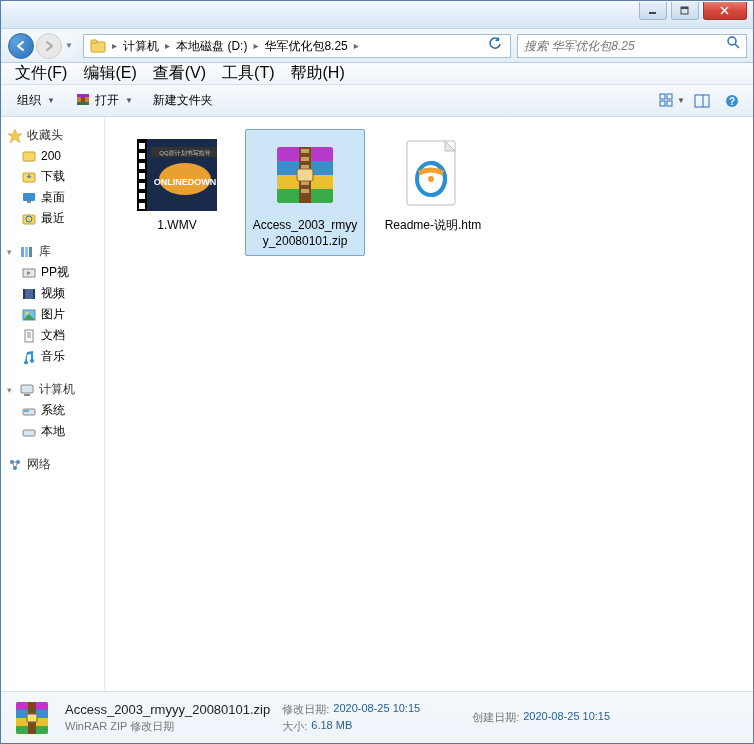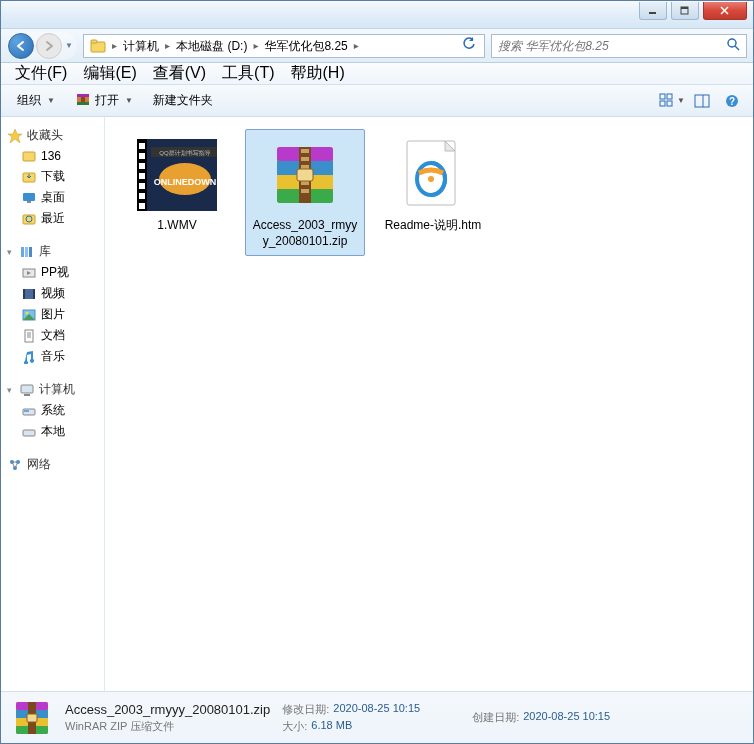--- a/index.html
+++ b/index.html
@@ -22,21 +22,21 @@
 .nav-btn.back { background: radial-gradient(circle at 30% 30%, #5fa3e0, #2a6db5); color: #fff; border: 1px solid #2f6aa3; }
 .nav-btn.fwd { background: #e8e8e8; color: #aaa; border: 1px solid #ccc; margin-left: 2px; }
 .nav-drop { width: 14px; display: flex; align-items: center; justify-content: center; color: #5a7ca0; font-size: 8px; cursor: pointer; }
 
 .address-bar { flex: 1; height: 24px; background: #fff; border: 1px solid #a8bdd0; display: flex; align-items: center; padding: 0 2px; font-size: 12px; }
 .addr-icon { width: 16px; height: 16px; margin: 0 4px; display: flex; align-items: center; justify-content: center; }
 .addr-seg { padding: 0 4px; cursor: pointer; line-height: 22px; }
 .addr-arrow { color: #666; font-size: 10px; padding: 0 2px; cursor: pointer; }
 .addr-refresh { margin-left: auto; padding: 0 6px; cursor: pointer; color: #2a6db5; }
 
-.search-box { width: 256px; height: 24px; background: #fff; border: 1px solid #a8bdd0; display: flex; align-items: center; padding: 0 6px; font-size: 12px; }
+.search-box { width: 230px; height: 24px; background: #fff; border: 1px solid #a8bdd0; display: flex; padding: 0 6px; font-size: 12px; }
 .search-box input { border: none; flex: 1; outline: none; font-style: italic; color: #888; font-size: 12px; }
 .search-icon { color: #2a6db5; cursor: pointer; }
 
 
 .menubar { height: 22px; background: linear-gradient(to bottom, #fafcfe, #eff5fb); border-bottom: 1px solid #d4e0ec; display: flex; align-items: center; padding: 0 6px; font-size: 16px; }
 .menu-item { padding: 0 8px; cursor: pointer; }
 
 
 .toolbar { height: 32px; background: linear-gradient(to bottom, #f7fafd, #e6eff8); border-bottom: 1px solid #cfdce9; display: flex; align-items: center; padding: 0 8px; font-size: 12px; gap: 4px; }
 .tool-btn { padding: 3px 8px; cursor: pointer; display: flex; align-items: center; gap: 4px; border-radius: 2px; }
@@ -211,21 +211,21 @@
               </svg>
           </span>
           <span>收藏头</span>
         </div>
         <div class="tree-item">
             <span class="tree-icon">
               <svg width="14" height="14">
                 <rect x="1" y="3" width="12" height="9" rx="1" fill="#f6d668" stroke="#c9a22e"></rect>
               </svg>
             </span>
-            <span>136</span>
+            <span>200</span>
           </div>
         <div class="tree-item">
             <span class="tree-icon">
               <svg width="14" height="14">
                 <rect x="1" y="3" width="12" height="9" rx="1" fill="#f6d668" stroke="#c9a22e"></rect>
                 <path d="M7 4 L7 8 M5 6 L7 8 L9 6" stroke="#2a6db5" fill="none"></path>
               </svg>
             </span>
             <span>下载</span>
           </div>
@@ -434,21 +434,21 @@
         <rect x="4" y="4" width="32" height="8" rx="2" fill="#b83aca"></rect>
         <rect x="4" y="12" width="32" height="8" fill="#3a8fca"></rect>
         <rect x="4" y="20" width="32" height="8" fill="#e8c030"></rect>
         <rect x="4" y="28" width="32" height="8" rx="2" fill="#3aaa4a"></rect>
         <rect x="16" y="4" width="8" height="32" fill="#7a4a1f"></rect>
         <rect x="15" y="16" width="10" height="8" rx="1" fill="#f0d890" stroke="#8a6020"></rect>
       </svg>
     </div>
     <div class="details-text">
       <div class="details-name">Access_2003_rmyyy_20080101.zip</div>
-      <div class="details-type">WinRAR ZIP 压缩文件</div>
+      <div class="details-type">WinRAR ZIP 修改日期</div>
     </div>
     <div class="details-meta">
       <div class="meta-row">
           <span class="meta-label">修改日期:</span>
           <span class="meta-value">2020-08-25 10:15</span>
         </div>
       <div class="meta-row">
           <span class="meta-label">大小:</span>
           <span class="meta-value">6.18 MB</span>
         </div>

